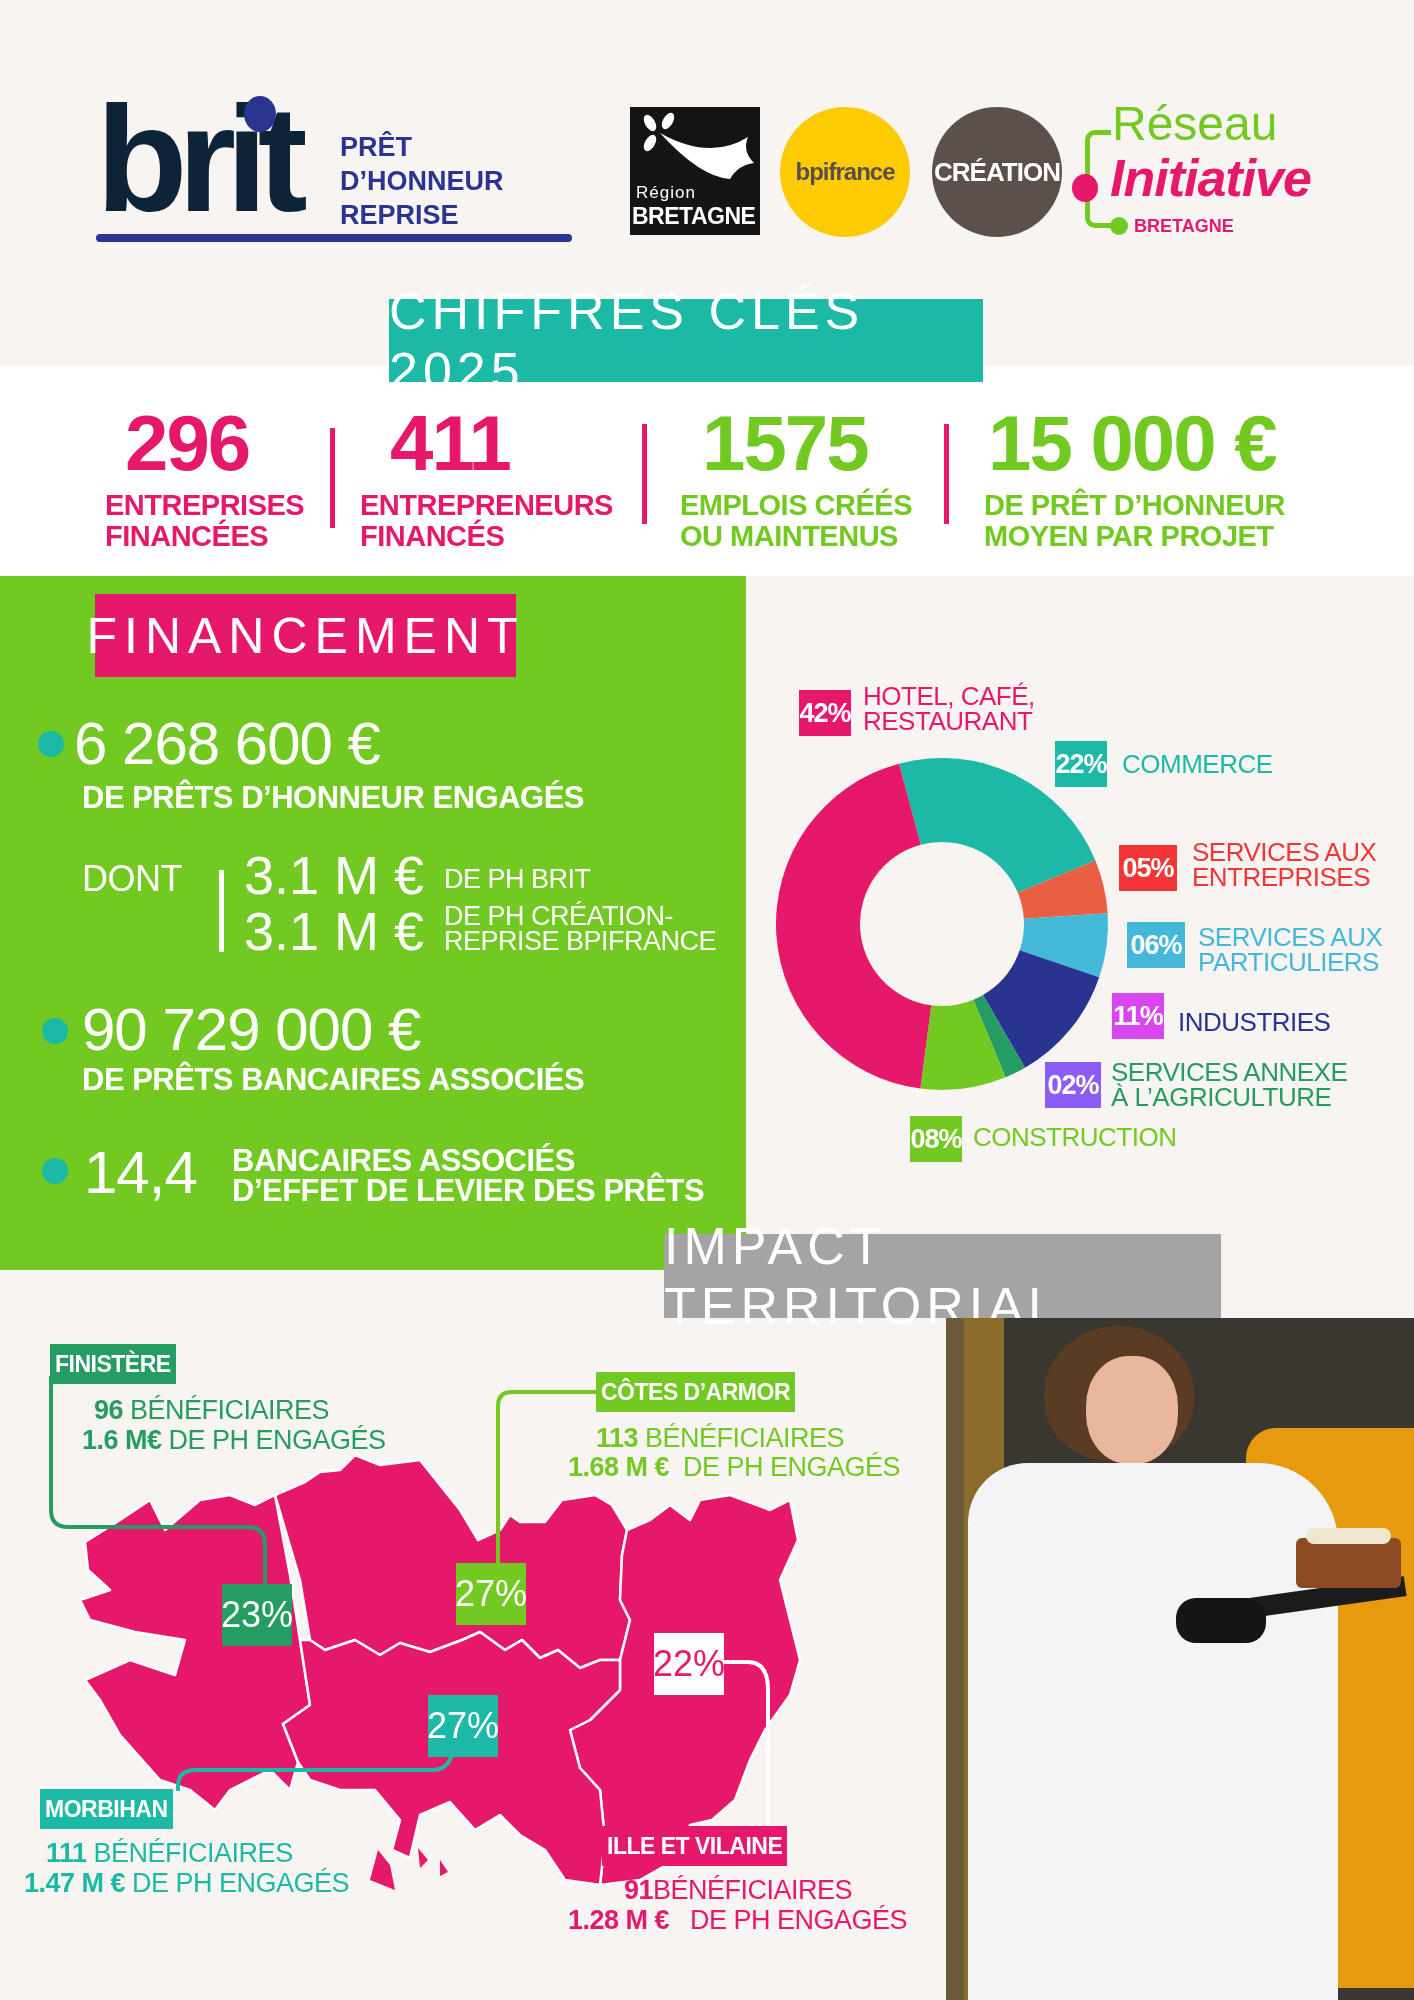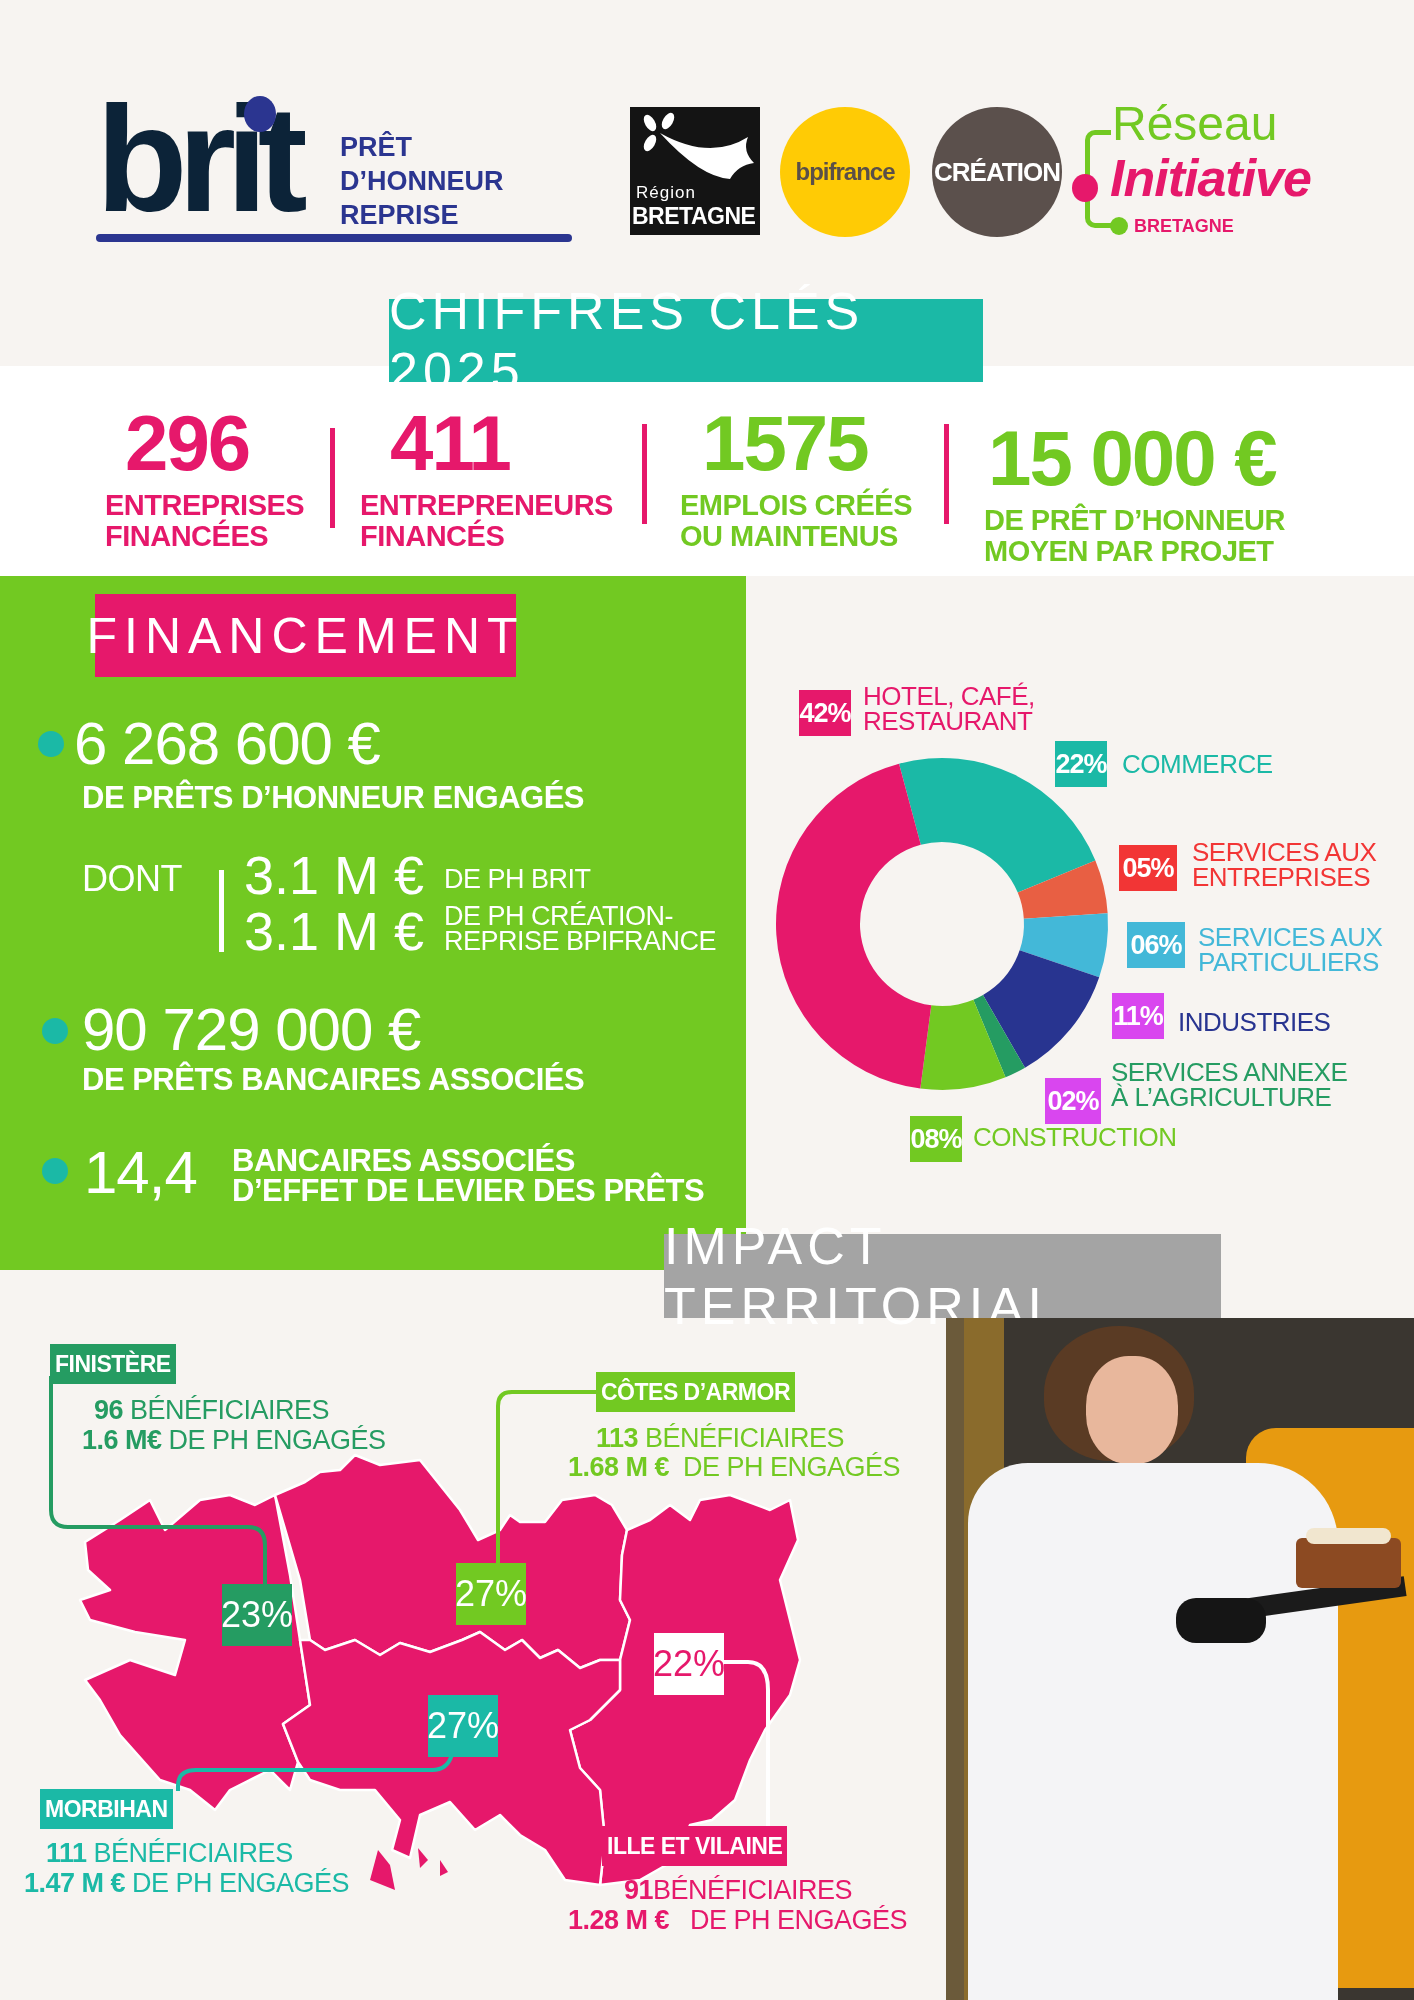--- a/index.html
+++ b/index.html
@@ -111,21 +111,21 @@
 
 <div class="abs" style="left:680px;top:404px">
   <div class="kf-num lime" style="margin-left:22px">1575</div>
   <div class="kf-lab lime" style="margin-top:8px">
     <div>EMPLOIS CRÉÉS</div>
     <div>OU MAINTENUS</div>
   </div>
 </div>
 <div class="abs sep" style="left:944px;top:424px;height:100px"></div>
 
-<div class="abs" style="left:984px;top:419px">
+<div class="abs" style="left:984px;top:404px">
   <div class="kf-num lime" style="margin-left:4px">15 000 €</div>
   <div class="kf-lab lime" style="margin-top:8px">
     <div>DE PRÊT D’HONNEUR</div>
     <div>MOYEN PAR PROJET</div>
   </div>
 </div>
 
 <div class="abs green-panel"></div>
 <div class="abs hdr hdr-fin">FINANCEMENT</div>
 
@@ -182,21 +182,21 @@
     </div>
     <div class="abs pct" style="left: 1127px; top: 922px; width: 58px; background: rgb(67, 184, 216);">06%</div>
     <div class="abs leg" style="left: 1198px; top: 925px; color: rgb(67, 184, 216);">
       <div>SERVICES AUX</div>
       <div>PARTICULIERS</div>
     </div>
     <div class="abs pct" style="left: 1112px; top: 993px; width: 52px; background: #d946ef;">11%</div>
     <div class="abs leg" style="left: 1178px; top: 1010px; color: rgb(40, 52, 144);">
       <div>INDUSTRIES</div>
     </div>
-    <div class="abs pct" style="left: 1045px; top: 1062px; width: 56px; background: #d946ef; margin-top: 16px;">02%</div>
+    <div class="abs pct" style="left: 1045px; top: 1062px; width: 56px; background: #8b5cf6;">02%</div>
     <div class="abs leg" style="left: 1111px; top: 1060px; color: rgb(37, 156, 98);">
       <div>SERVICES ANNEXE</div>
       <div>À L’AGRICULTURE</div>
     </div>
     <div class="abs pct" style="left: 910px; top: 1116px; width: 52px; background: rgb(114, 201, 34);">08%</div>
     <div class="abs leg" style="left: 973px; top: 1125px; color: rgb(114, 201, 34);">
       <div>CONSTRUCTION</div>
     </div>
   </div>
 

